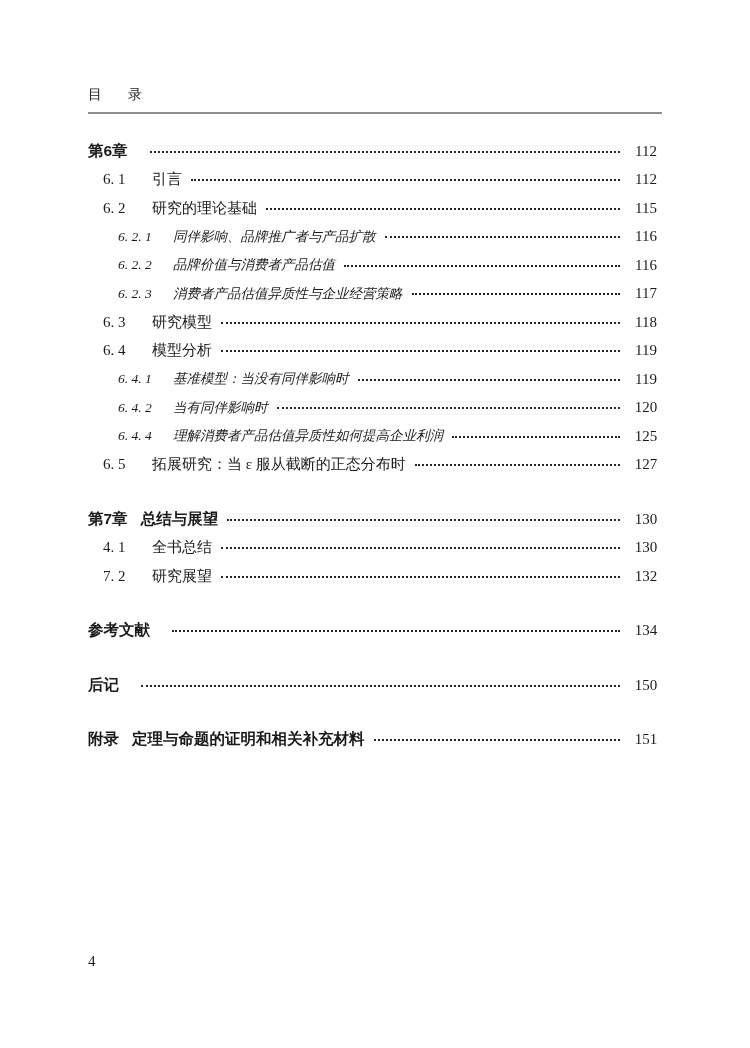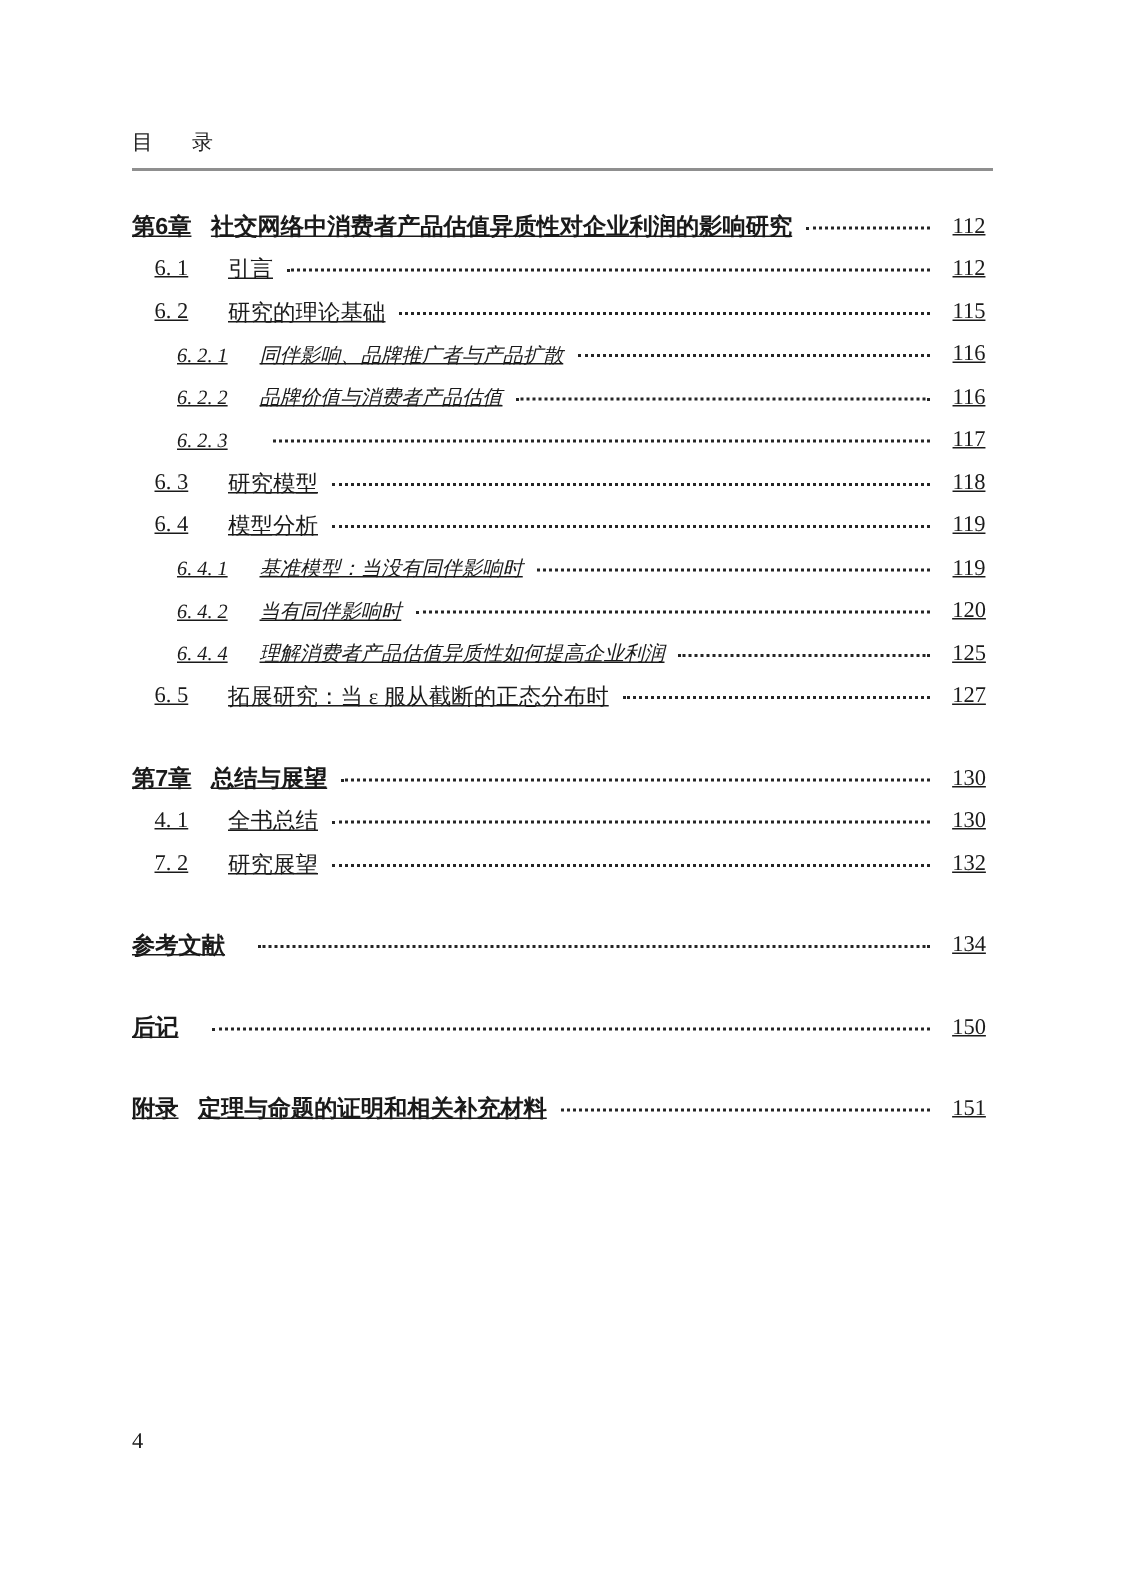--- a/index.html
+++ b/index.html
@@ -39,21 +39,20 @@
     left: 88px;
     top: 137px;
     width: 574px;
   }
   .toc-row {
     display: flex;
     align-items: center;
     height: 28.5px;
     white-space: nowrap;
     overflow: hidden;
-    text-decoration: underline;
   }
   .toc-row .label { flex: none; }
   .toc-row .title { flex: none; }
   .toc-row .title:empty { display: none; }
   .leader {
     flex: 1 1 auto;
     min-width: 14px;
     height: 0;
     align-self: center;
     border-bottom: 2px dotted #252525;
@@ -103,21 +102,20 @@
 
 <div class="page">
 
   <div class="toc-header">目　录</div>
 
   <div class="header-rule"></div>
 
   <div class="toc-list">
       <div class="toc-row chapter">
     <span class="label">第6章</span>
-    <span class="title">社交网络中消费者产品估值异质性对企业利润的影响研究</span>
     <span class="leader"></span>
     <span class="pagenum">112</span>
   </div>
       <div class="toc-row section">
     <span class="label">6. 1</span>
     <span class="title">引言</span>
     <span class="leader"></span>
     <span class="pagenum">112</span>
   </div>
       <div class="toc-row section">
@@ -133,20 +131,21 @@
     <span class="pagenum">116</span>
   </div>
       <div class="toc-row subsection">
     <span class="label">6. 2. 2</span>
     <span class="title">品牌价值与消费者产品估值</span>
     <span class="leader"></span>
     <span class="pagenum">116</span>
   </div>
       <div class="toc-row subsection">
     <span class="label">6. 2. 3</span>
+    <span class="title">消费者产品估值异质性与企业经营策略</span>
     <span class="leader"></span>
     <span class="pagenum">117</span>
   </div>
       <div class="toc-row section">
     <span class="label">6. 3</span>
     <span class="title">研究模型</span>
     <span class="leader"></span>
     <span class="pagenum">118</span>
   </div>
       <div class="toc-row section">

